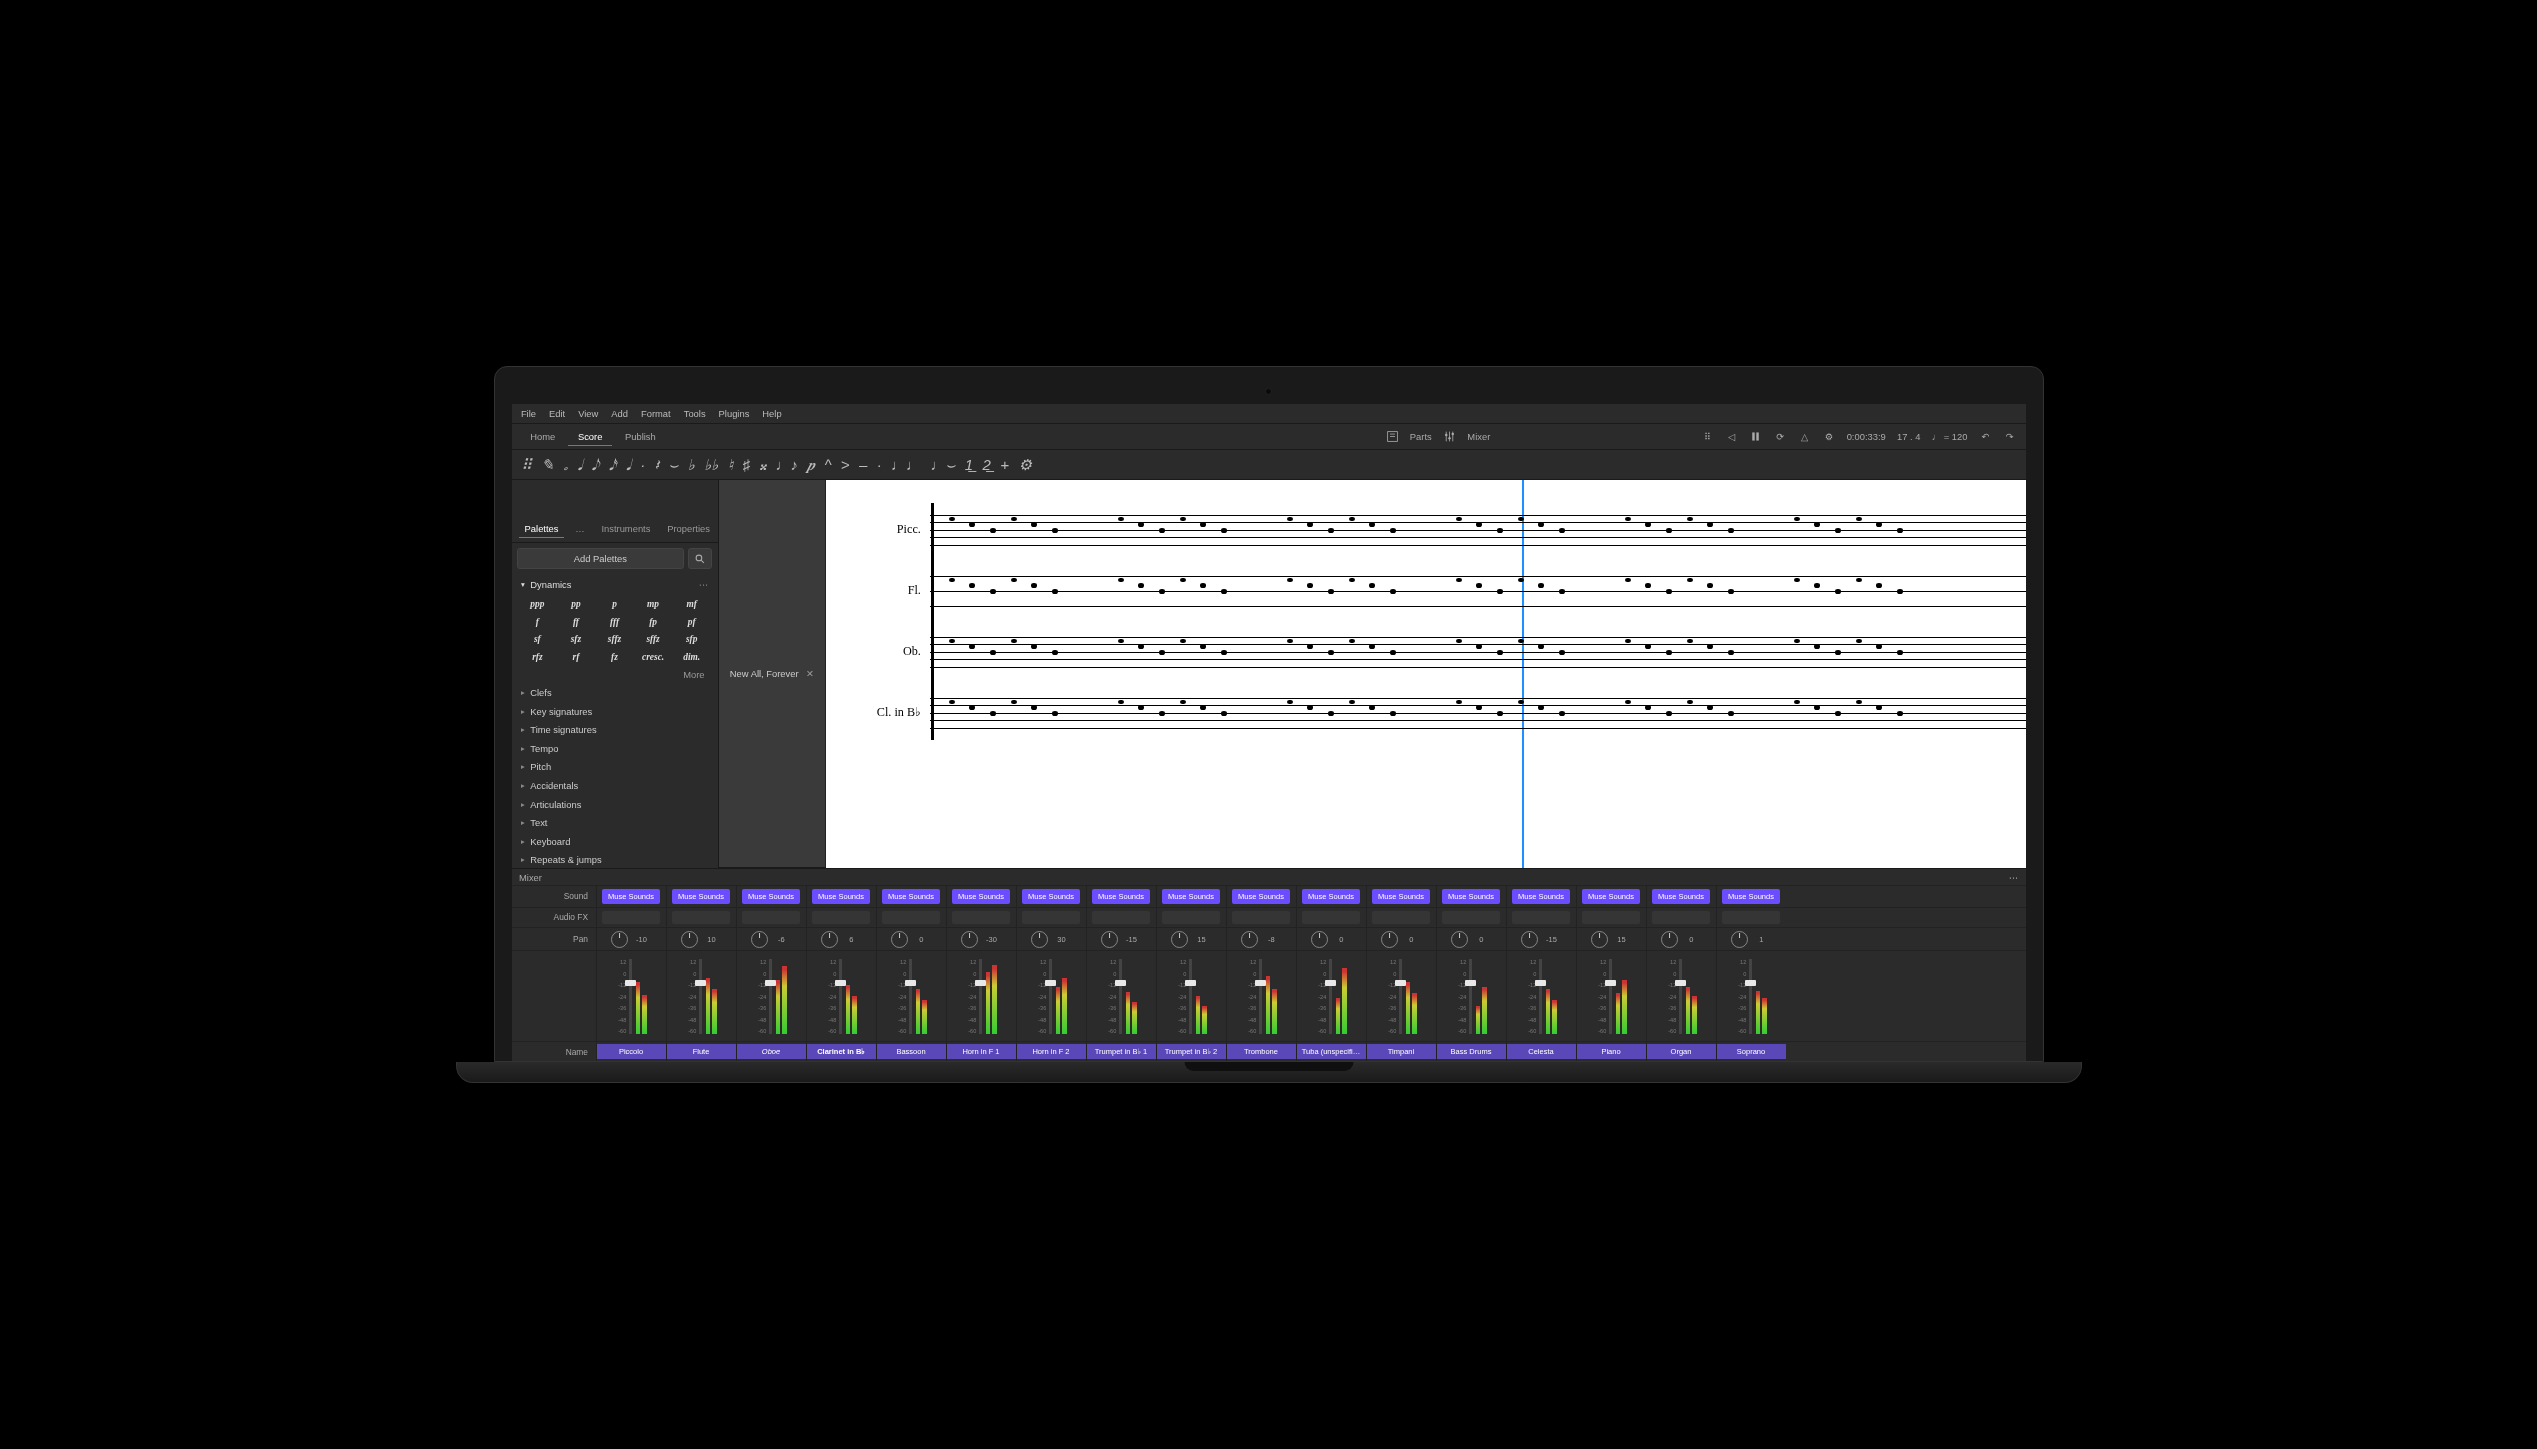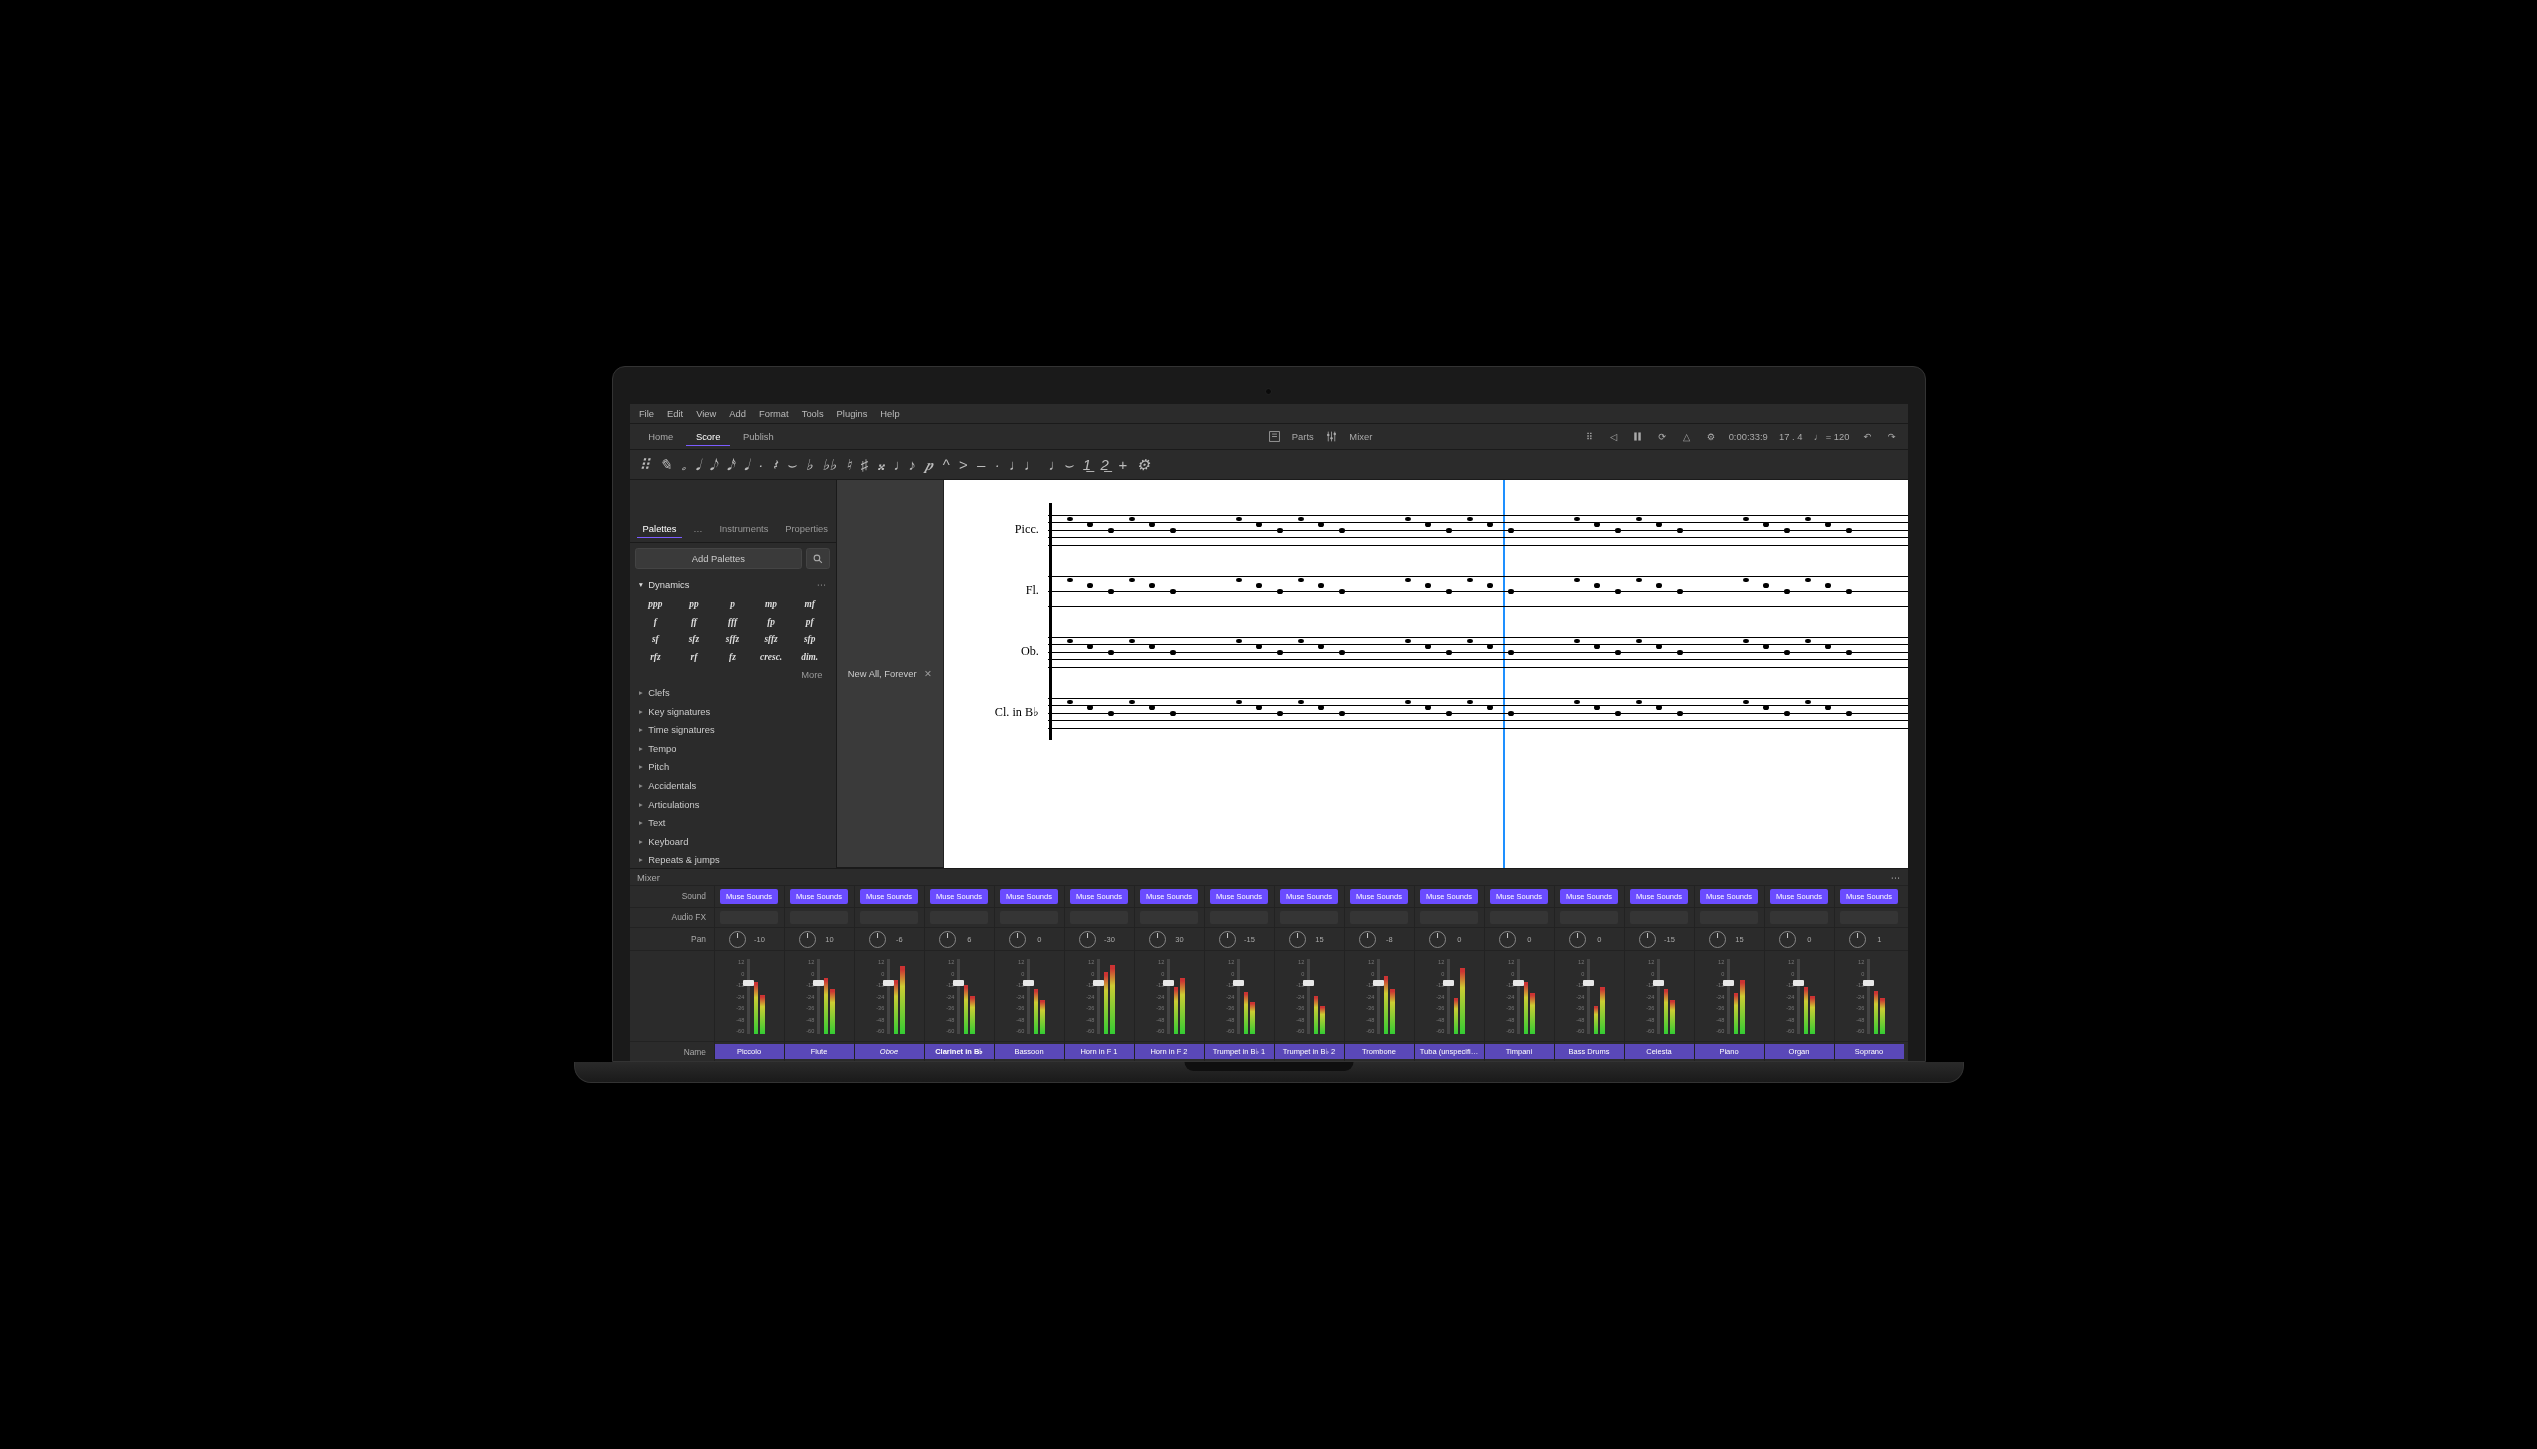--- a/index.html
+++ b/index.html
@@ -1,17 +1,17 @@
 <!DOCTYPE html>
 <html style="font-size:15px"><head>
 <meta charset="utf-8">
 <style>
 * { margin:0; padding:0; box-sizing:border-box; font-family:-apple-system,"Segoe UI",sans-serif; }
 body { background:#000; display:flex; align-items:center; justify-content:center; min-height:100vh; overflow:hidden; }
-.laptop { width:1314px; position:relative; }
+.laptop { width:1550px; position:relative; }
 .screen-bezel { background:#1a1a1a; border-radius:13px 13px 0 0; padding:20.7px 17px 0 17px; border:0.9px solid #333; }
 .camera { width:7.5px; height:7.5px; background:#0a0a0a; border-radius:50%; margin:0 auto 9.4px; border:0.9px solid #222; }
 .screen { background:#2b2b2b; height:657px; display:flex; flex-direction:column; font-size:9.4px; color:#ccc; overflow:hidden; }
 .menubar { display:flex; gap:13px; padding:3.8px 9.4px; background:#2b2b2b; border-bottom:0.9px solid #1a1a1a; }
 .menubar span { color:#bbb; cursor:default; }
 .navbar { display:flex; align-items:center; padding:2.8px 9.4px; background:#2b2b2b; border-bottom:0.9px solid #1a1a1a; }
 .navtabs { display:flex; gap:3.8px; }
 .navtab { padding:3.8px 9.4px; color:#aaa; }
 .navtab.active { border-bottom:1.9px solid #7b5cff; color:#fff; }
 .nav-spacer { flex:1; }

